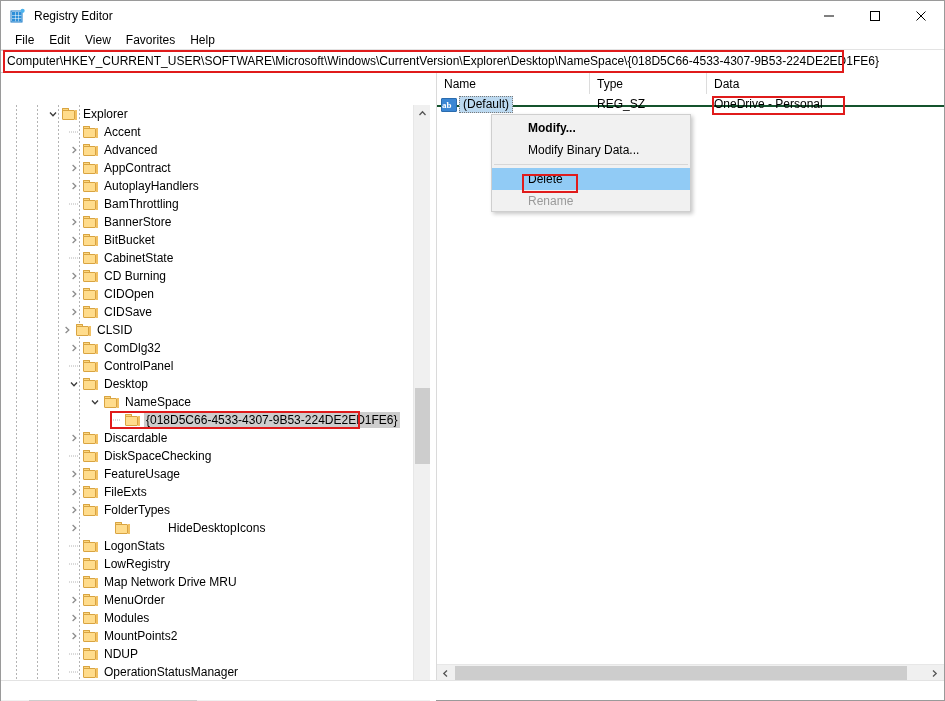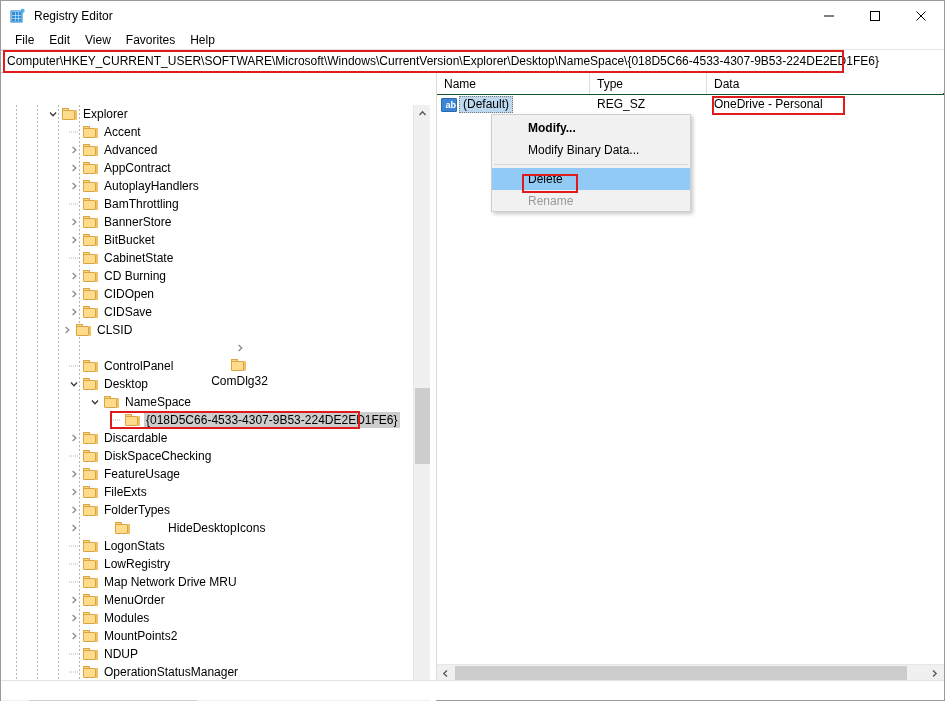--- a/index.html
+++ b/index.html
@@ -202,21 +202,21 @@
   }
   .hscroll .sb-thumb {
     position: absolute; top: 1px; height: 15px;
     background: #cdcdcd;
   }
   .sb-arrow svg { display: block; }
 
   
   .list-header {
     position: absolute; left: 0; top: 0;
-    width: 507px; height: 22px;
+    width: 507px; height: 34px;
     background: #ffffff;
     border-bottom: 2px solid #14532d;
     display: flex;
   }
   .col-head {
     height: 21px;
     display: flex; align-items: center;
     font-size: 12px; color: #000000;
     padding-left: 7px;
     border-right: 1px solid #dcdcdc;
@@ -232,22 +232,22 @@
   .ab-icon {
     width: 16px; height: 14px;
     margin-left: 4px; margin-right: 2px;
     background: #3a86d4;
     border: 1px solid #2b6cae;
     border-radius: 1px;
     color: #ffffff;
     font-size: 9px;
     font-weight: bold;
     line-height: 12px;
-    text-align: right;
-    font-family: Liberation Sans, sans-serif;
+    text-align: left;
+    font-family: Liberation Serif, serif;
     flex: none;
   }
   .cell-name {
     background: #bcd9f0;
     border: 1px dotted #7a7a7a;
     padding: 0 3px;
     line-height: 15px;
     height: 17px;
     display: flex; align-items: center;
   }
@@ -529,21 +529,21 @@
               <polyline points="3.6,2 6.8,5 3.6,8" fill="none" stroke="#8c8c8c" stroke-width="1.3"></polyline>
             </svg>
           </div>
           <div class="folder">
             <div class="f-tab"></div>
             <div class="f-body"></div>
             <div class="f-side"></div>
           </div>
           <div class="tree-label">CLSID</div>
         </div>
-        <div class="tree-row" style="padding-left: 65px; flex-direction: column;">
+        <div class="tree-row" style="padding-left: 65px;">
           <div class="twisty">
             <svg width="10" height="10" viewBox="0 0 10 10">
               <polyline points="3.6,2 6.8,5 3.6,8" fill="none" stroke="#8c8c8c" stroke-width="1.3"></polyline>
             </svg>
           </div>
           <div class="folder">
             <div class="f-tab"></div>
             <div class="f-body"></div>
             <div class="f-side"></div>
           </div>

